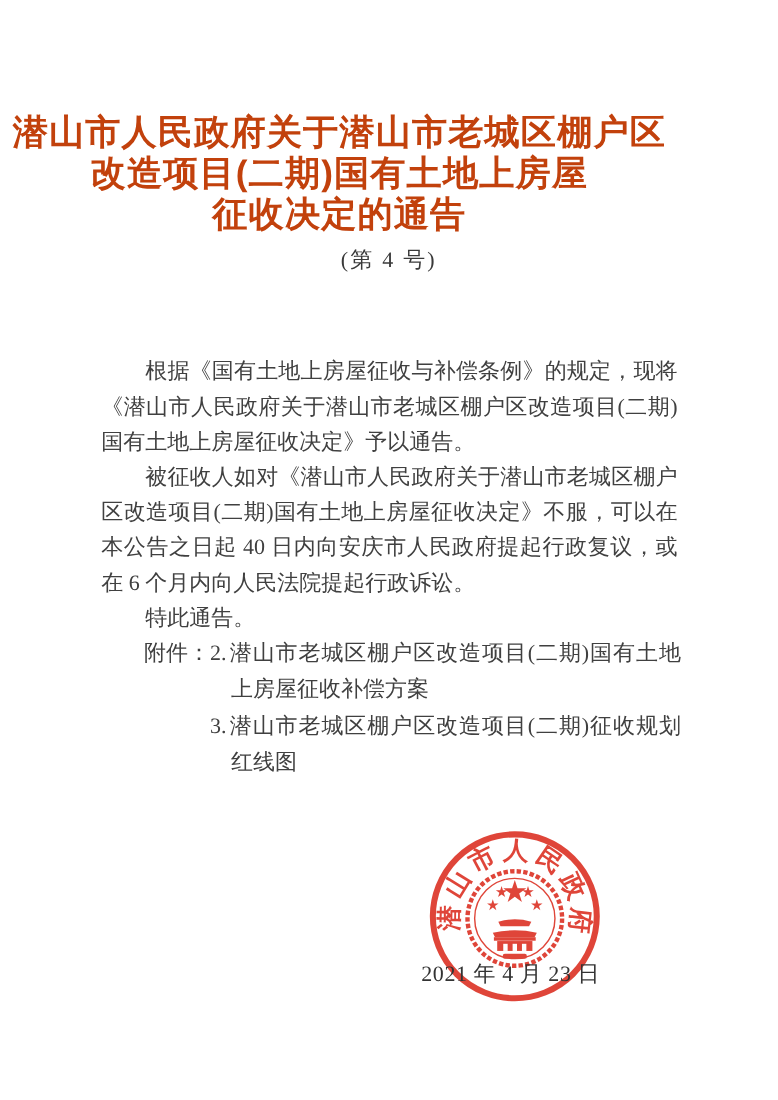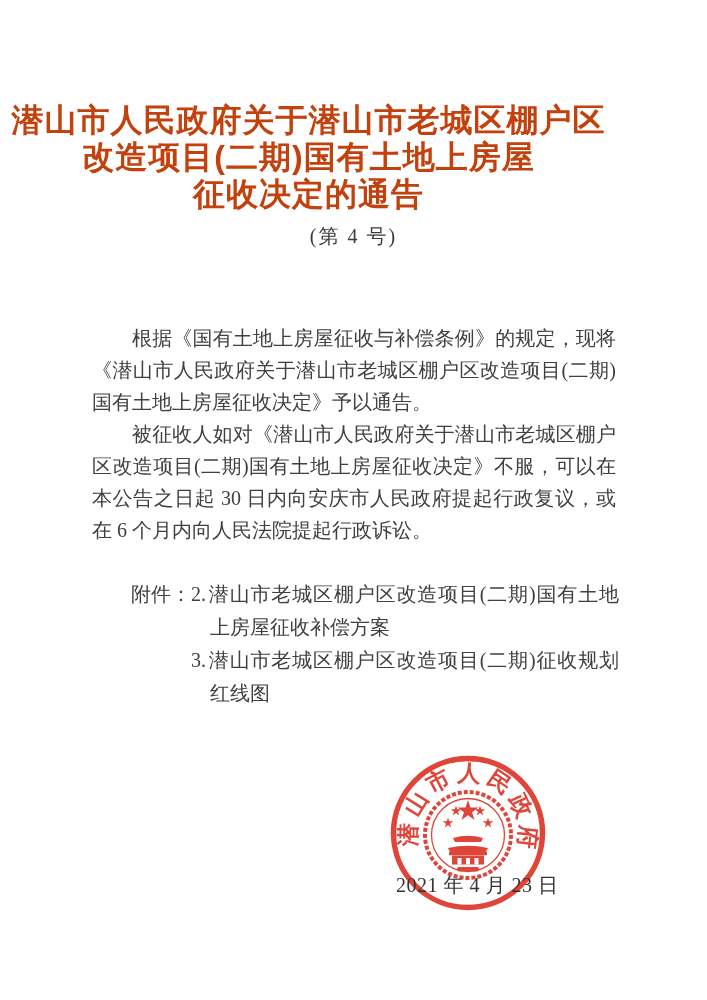--- a/index.html
+++ b/index.html
@@ -30,40 +30,41 @@
   .att-items { width:428px; }
   .att-item { text-indent:-19px; padding-left:19px; text-align:justify; }
   .att-item .num { padding-right:2px; }
   .seal {
     position:absolute; left:386px; top:751px; width:164px; height:164px;
     opacity:0.93; z-index:2;
   }
   .seal svg { display:block; width:164px; height:164px; }
   .seal-text-svg { font-family:"Liberation Sans", sans-serif; font-weight:bold; }
   .date-line {
-    position:absolute; left:396px; top:872px; font-size:20px;
+    position:absolute; left:383px; top:872px; font-size:20px;
     letter-spacing:0.5px; color:#333333; z-index:5; white-space:nowrap;
   }
 </style>
 </head>
 <body>
 
 <div class="page">
 
   <div class="title">
     <span>潜山市人民政府关于潜山市老城区棚户区</span>
     <span>改造项目(二期)国有土地上房屋</span>
     <span>征收决定的通告</span>
   </div>
 
   <div class="docnum">(第 4 号)</div>
 
   <div class="body-text">
     <p>根据《国有土地上房屋征收与补偿条例》的规定，现将《潜山市人民政府关于潜山市老城区棚户区改造项目(二期)国有土地上房屋征收决定》予以通告。</p>
-    <p>被征收人如对《潜山市人民政府关于潜山市老城区棚户区改造项目(二期)国有土地上房屋征收决定》不服，可以在本公告之日起 30 日内向安庆市人民政府提起行政复议，或在 6 个月内向人民法院提起行政诉讼。</p>
+    <p>被征收人如对《潜山市人民政府关于潜山市老城区棚户区改造项目(二期)国有土地上房屋征收决定》不服，可以在本公告之日起 40 日内向安庆市人民政府提起行政复议，或在 6 个月内向人民法院提起行政诉讼。</p>
+    <p>特此通告。</p>
   </div>
 
   <div class="attachments">
     <span class="att-label">附件：</span>
     <div class="att-items">
       <div class="att-item"><span class="num">2.</span><span>潜山市老城区棚户区改造项目(二期)国有土地上房屋征收补偿方案</span></div>
       <div class="att-item"><span class="num">3.</span><span>潜山市老城区棚户区改造项目(二期)征收规划红线图</span></div>
     </div>
   </div>
 

